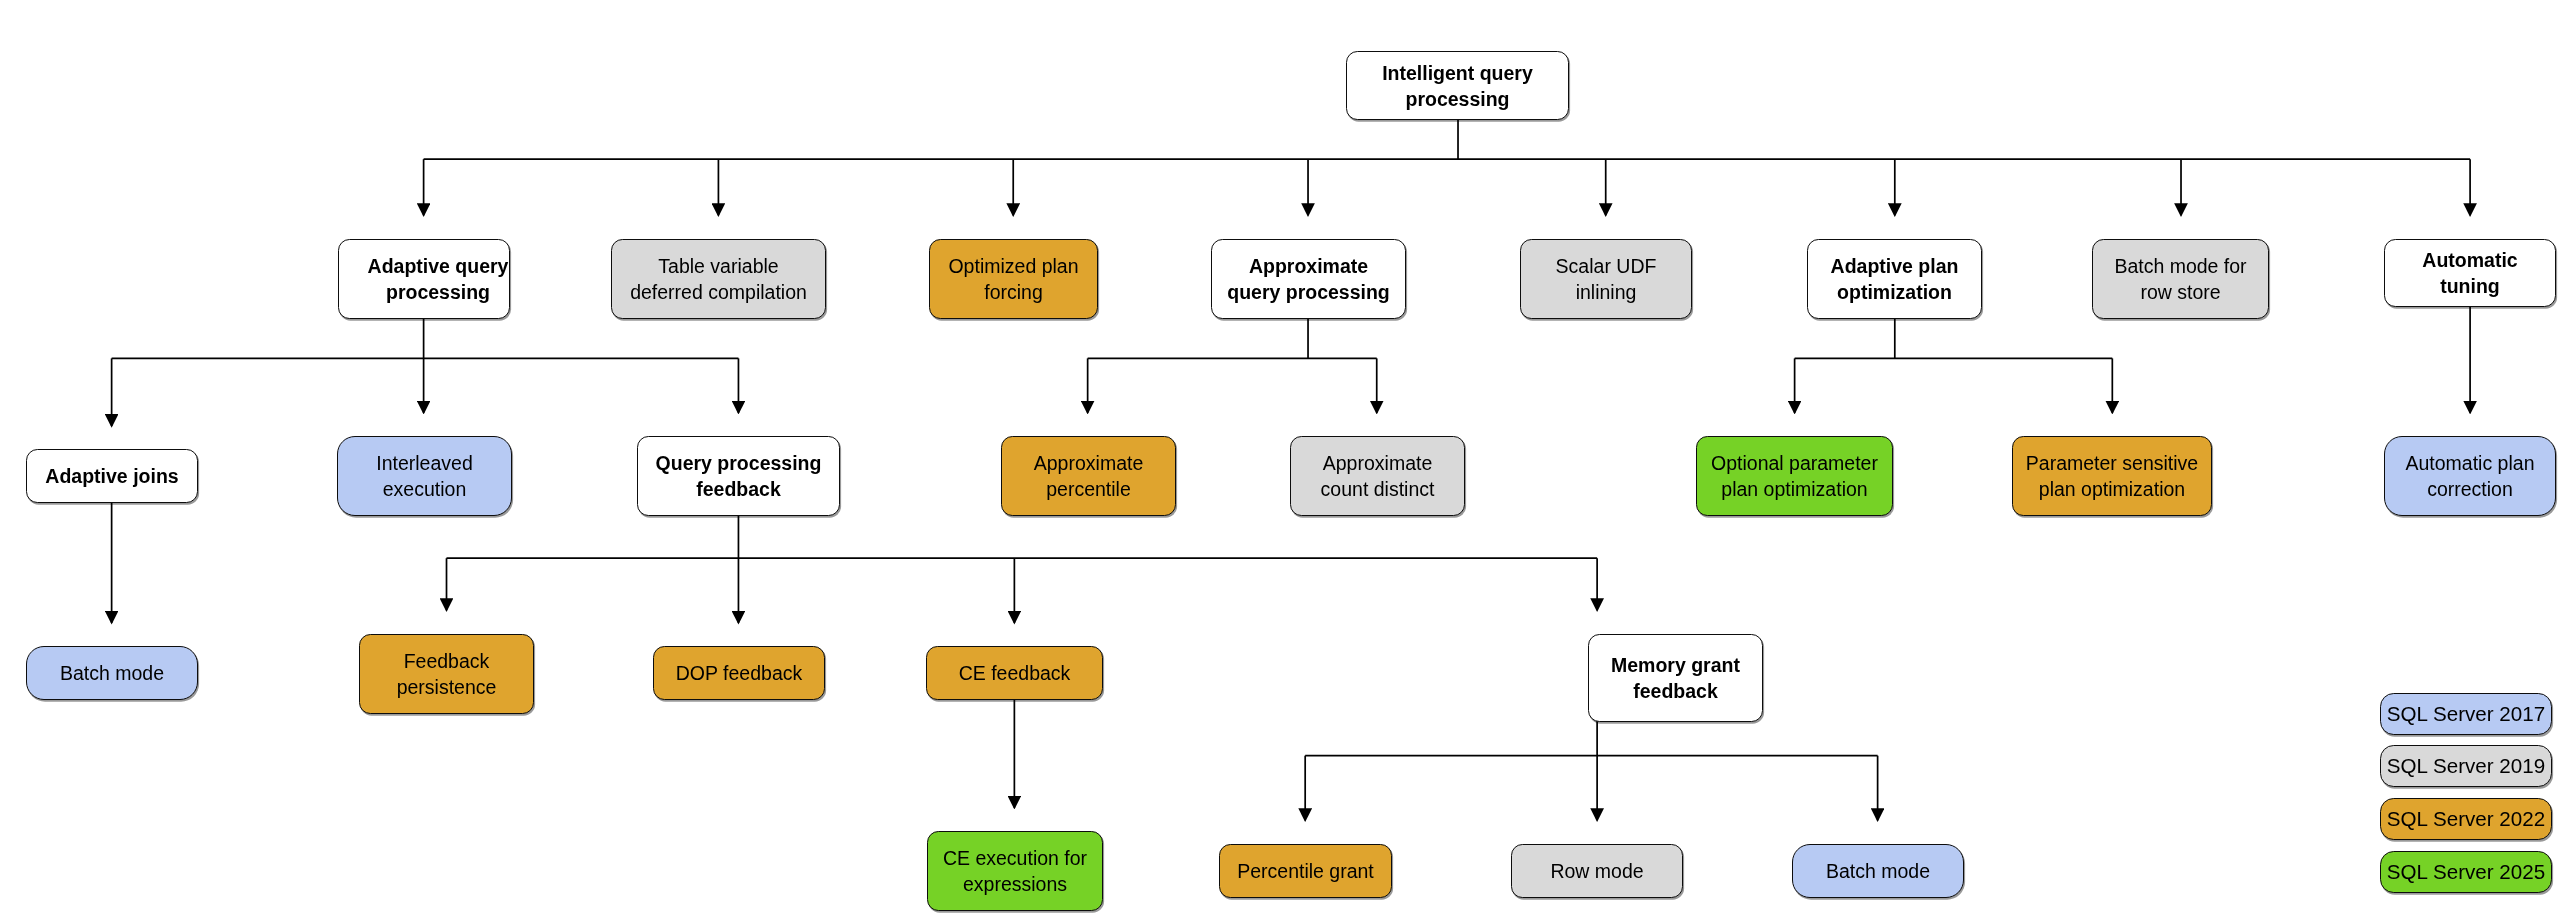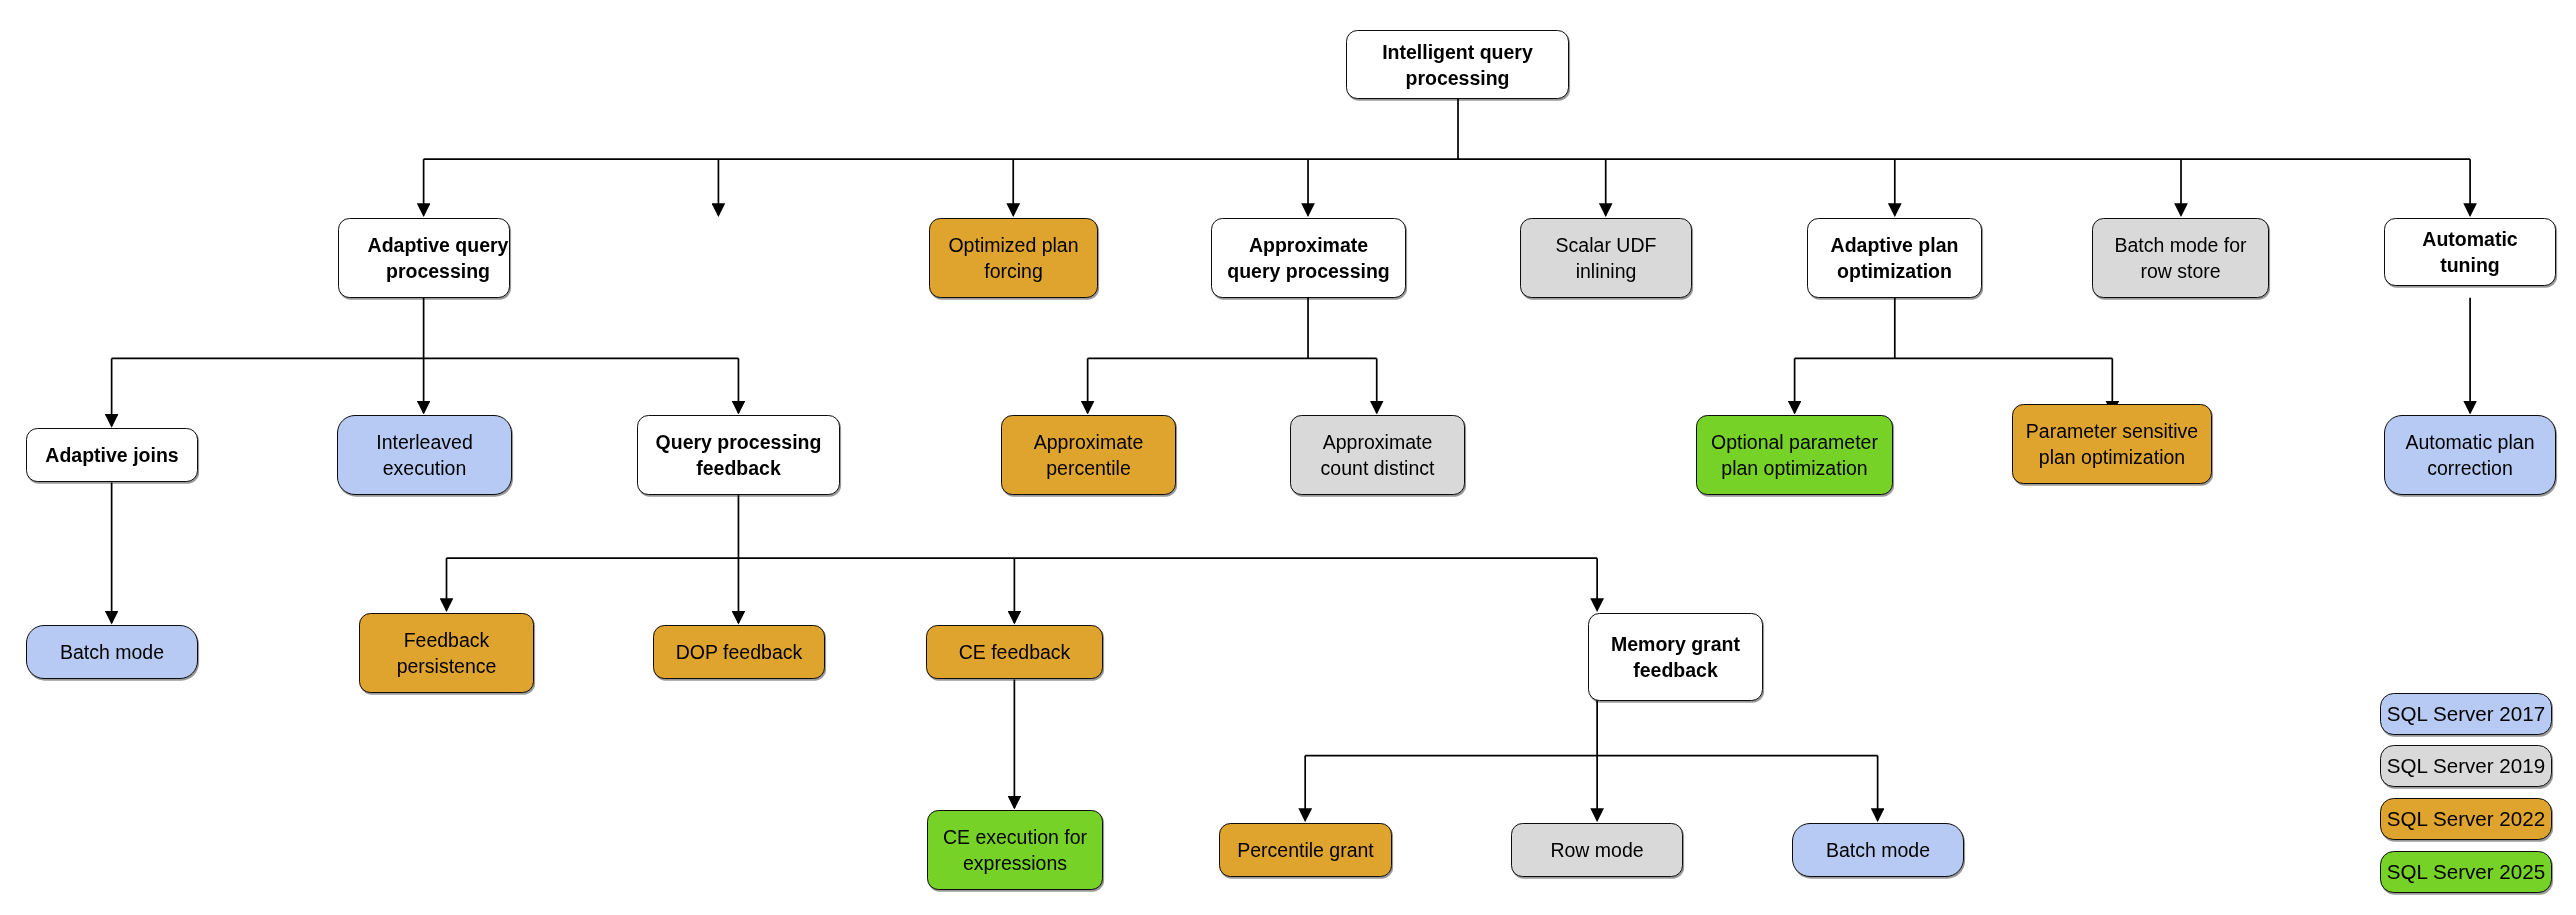--- a/index.html
+++ b/index.html
@@ -20,20 +20,21 @@
     justify-content:center;
     text-align:center;
     white-space:pre-line;
     border:1.7px solid #0d0d0d;
     border-radius:11.4px;
     font-size:19.5px;
     line-height:26px;
     color:#000000;
     font-weight:400;
     box-shadow:1.1px 1.7px 0 rgba(0,0,0,0.40);
+    margin-top:21px;
   }
   .v-category{background:#ffffff;font-weight:700;}
   .v-2017{background:#b7caf3;border-radius:18px;}
   .v-2019{background:#d9d9d9;}
   .v-2022{background:#dfa42e;}
   .v-2025{background:#76d226;}
   .legend-item{
     position:absolute;
     box-sizing:border-box;
     left:2380px;
@@ -108,20 +109,22 @@
       <line x1="2790" y1="1320" x2="2790" y2="1433" marker-end="url(#arrow)"></line>
       <line x1="3280" y1="1320" x2="3280" y2="1433" marker-end="url(#arrow)"></line>
     </g>
   </svg>
 
   <div class="node v-category" style="left:1346px;top:30px;width:223px;height:69px;">Intelligent query
 processing</div>
 
   <div class="node v-category" style="left:338px;top:218px;width:172px;height:80px;padding-left:28px;">Adaptive query
 processing</div>
+  <div class="node v-2019" style="left:611px;top:218px;width:215px;height:80px;">Table variable
+deferred compilation</div>
   <div class="node v-2022" style="left:929px;top:218px;width:169px;height:80px;">Optimized plan
 forcing</div>
   <div class="node v-category" style="left:1211px;top:218px;width:195px;height:80px;">Approximate
 query processing</div>
   <div class="node v-2019" style="left:1520px;top:218px;width:172px;height:80px;">Scalar UDF
 inlining</div>
   <div class="node v-category" style="left:1807px;top:218px;width:175px;height:80px;">Adaptive plan
 optimization</div>
   <div class="node v-2019" style="left:2092px;top:218px;width:177px;height:80px;">Batch mode for
 row store</div>
@@ -132,21 +135,21 @@
   <div class="node v-2017" style="left:337px;top:415px;width:175px;height:80px;">Interleaved
 execution</div>
   <div class="node v-category" style="left:637px;top:415px;width:203px;height:80px;">Query processing
 feedback</div>
   <div class="node v-2022" style="left:1001px;top:415px;width:175px;height:80px;">Approximate
 percentile</div>
   <div class="node v-2019" style="left:1290px;top:415px;width:175px;height:80px;">Approximate
 count distinct</div>
   <div class="node v-2025" style="left:1696px;top:415px;width:197px;height:80px;">Optional parameter
 plan optimization</div>
-  <div class="node v-2022" style="left:2012px;top:404px;width:200px;height:80px;">Parameter sensitive
+  <div class="node v-2022" style="left:2012px;top:415px;width:200px;height:80px;">Parameter sensitive
 plan optimization</div>
   <div class="node v-2017" style="left:2384px;top:415px;width:172px;height:80px;">Automatic plan
 correction</div>
 
   <div class="node v-2017" style="left:26px;top:625px;width:172px;height:54px;">Batch mode</div>
   <div class="node v-2022" style="left:359px;top:613px;width:175px;height:80px;">Feedback
 persistence</div>
   <div class="node v-2022" style="left:653px;top:625px;width:172px;height:54px;">DOP feedback</div>
   <div class="node v-2022" style="left:926px;top:625px;width:177px;height:54px;">CE feedback</div>
   <div class="node v-category" style="left:1588px;top:613px;width:175px;height:88px;">Memory grant

